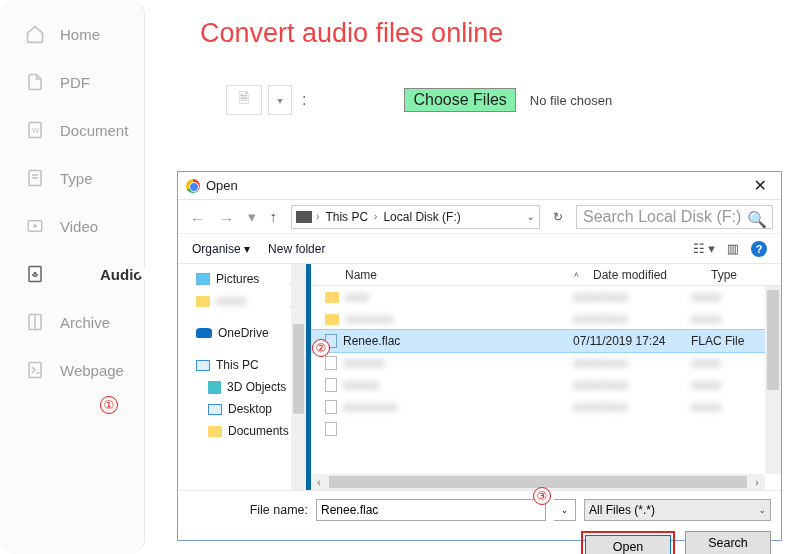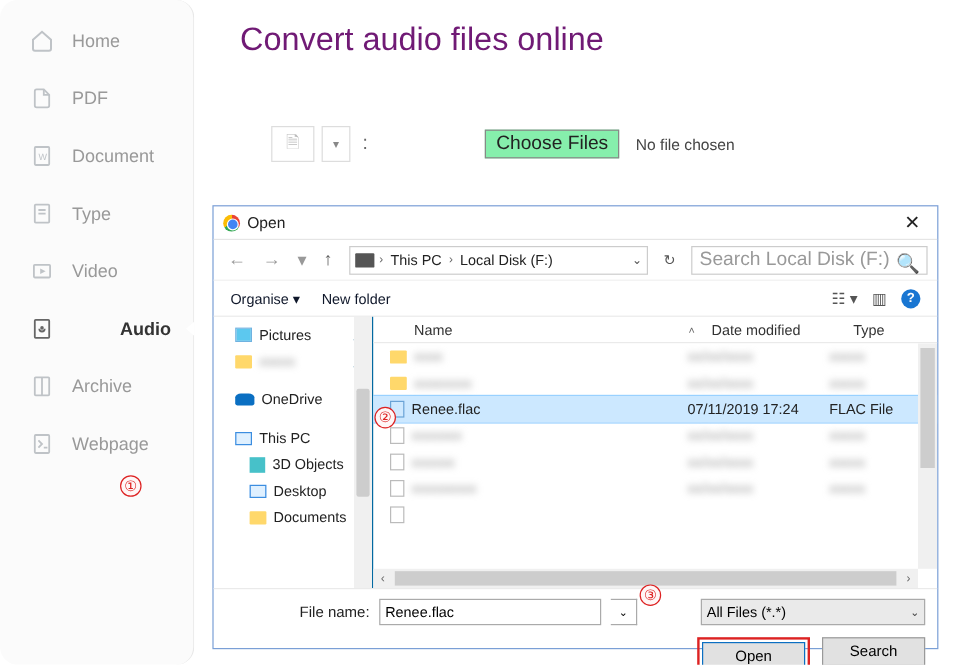--- a/index.html
+++ b/index.html
@@ -1,26 +1,26 @@
 <!DOCTYPE html>
 <html><head>
 <meta charset="utf-8">
 <style>
 * { box-sizing: border-box; margin: 0; padding: 0; }
 body { font-family: "Segoe UI", Tahoma, sans-serif; width: 795px; height: 554px; overflow: hidden; position: relative; background: #fff; }
 
-.sidebar { position: absolute; left: 0; top: 0; width: 162px; height: 554px; background: #fbfbfb; border-right: 1px solid #e8e8e8; padding-top: 10px; border-radius: 15px; }
+.sidebar { position: absolute; left: 0; top: 0; width: 145px; height: 554px; background: #fbfbfb; border-right: 1px solid #e8e8e8; padding-top: 10px; border-radius: 15px; }
 .sidebar-item { display: flex; align-items: center; height: 48px; padding-left: 24px; color: #999; cursor: pointer; font-size: 15px; position: relative; }
 .sidebar-item.active { color: #333; font-weight: 600; gap: 40px; }
 .sidebar-item .icon { width: 22px; height: 22px; margin-right: 14px; display: flex; align-items: center; justify-content: center; color: #bfc3c7; }
 .sidebar-item.active .icon { color: #666; }
 .sidebar-item.active::after { content:""; position:absolute; right:-1px; top:50%; transform:translateY(-50%); border-top:6px solid transparent; border-bottom:6px solid transparent; border-right:7px solid #fff; }
 
 .main { position: absolute; left: 165px; top: 0; width: 630px; height: 554px; padding: 18px 35px; }
-.page-title { font-size: 27px; color: #701a75; font-weight: 400; margin-bottom: 56px; }
+.page-title { font-size: 27px; color: #ef4444; font-weight: 400; margin-bottom: 36px; }
 .file-row { display: flex; align-items: center; gap: 6px; margin-left: 26px; }
 .file-icon-box { width: 36px; height: 30px; border: 1px solid #ddd; display:flex; align-items:center; justify-content:center; color:#bbb; font-size:14px; }
 .file-drop { width: 24px; height: 30px; border:1px solid #ddd; display:flex; align-items:center; justify-content:center; color:#888; font-size:10px; }
 .file-colon { color:#666; margin:0 4px; }
 .choose-btn { margin-left: 88px; height: 24px; padding: 0 8px; border: 1px solid #888; background: #86efac; font-size: 16px; color: #222; cursor: pointer; }
 .no-file { font-size: 13px; color: #444; margin-left: 8px; }
 
 .dialog { position: absolute; left: 177px; top: 171px; width: 605px; height: 370px; background: #fff; border: 1px solid #7a9fd6; font-size: 12px; }
 .dlg-title { height: 28px; display: flex; align-items: center; padding: 0 8px; border-bottom: 1px solid #e5e5e5; }
 .dlg-title span.txt { margin-left: 6px; font-size: 13px; color: #222; }
@@ -40,21 +40,21 @@
 .search-box { width: 197px; height: 24px; border: 1px solid #ccc; padding: 0 18px 0 6px; font-size: 16px; color: #999; position:relative; display:flex; align-items:center; }
 .search-box .mag { position:absolute; right:5px; top:4px; color:#999; }
 
 .dlg-toolbar { height: 30px; display: flex; align-items: center; padding: 0 14px; gap: 18px; border-bottom: 1px solid #eaeaea; }
 .tb-link { color: #0f172a; font-size: 12px; cursor: pointer; }
 .tb-right { margin-left: auto; display: flex; align-items: center; gap: 12px; }
 .tb-icon { color: #555; cursor:pointer; font-size: 13px; display:flex; gap:2px; align-items:center; }
 .help-ico { width:16px; height:16px; border-radius:50%; background:#1976d2; color:#fff; display:flex; align-items:center; justify-content:center; font-size:11px; font-weight:bold; }
 
 .dlg-body { display: flex; height: 226px; }
-.tree { width: 133px; border-right: 1px solid #0369a1; padding: 4px 4px 0 18px; overflow: hidden; position:relative; }
+.tree { width: 133px; border-right: 5px solid #0369a1; padding: 4px 4px 0 18px; overflow: hidden; position:relative; }
 .tree-item { display: flex; align-items: center; height: 22px; font-size:12px; color:#222; gap:6px; cursor:pointer; }
 .tree-item .pin { margin-left:auto; color:#999; font-size:10px; }
 .folder-ico { width:14px; height:11px; background:#ffd86b; border-radius:1px; }
 .pict-ico { width:14px; height:12px; background:linear-gradient(#5cc8ef,#5cc8ef); border:1px solid #6fb2e0; position:relative; }
 .onedrive-ico { width:16px; height:10px; background:#0a6fc2; border-radius:30% 30% 20% 20%; }
 .monitor-ico { width:14px; height:11px; border:1px solid #3b8de0; background:#dff0ff; }
 .cube-ico { width:13px; height:13px; background:#47c1c9; }
 .tree-scroll { position:absolute; right:0; top:0; bottom:0; width:15px; background:#f0f0f0; }
 .tree-scroll .th { position:absolute; left:2px; right:2px; top:60px; height:90px; background:#cdcdcd; border-radius:2px; }
 .tree-spacer { height:10px; }
@@ -80,21 +80,21 @@
 .rows-vscroll .th { position:absolute; left:2px; right:2px; top:4px; height:100px; background:#cdcdcd; }
 .rows-hscroll { position:absolute; left:0; right:16px; bottom:0; height:16px; background:#f0f0f0; display:flex; align-items:center; }
 .rows-hscroll .arr { width:16px; text-align:center; color:#666; font-size:10px; }
 .rows-hscroll .track { flex:1; height:12px; background:#cdcdcd; margin:0 2px; }
 
 .dlg-footer { height: 78px; border-top: 1px solid #eaeaea; padding: 8px 10px 0 0; }
 .fn-row { display:flex; align-items:center; gap:8px; margin-bottom: 10px; }
 .fn-label { width:130px; text-align:right; font-size:12.5px; color:#222; }
 .fn-input { flex:1; height: 22px; border:1px solid #aaa; padding: 0 4px; font-size:12px; background:#fff; }
 .fn-combo { width:22px; height:22px; border:1px solid #aaa; border-left:none; display:flex; align-items:center; justify-content:center; font-size:9px; }
-.filter-select { width: 187px; height:22px; border:1px solid #aaa; background:#eaeaea; padding:0 4px; font-size:12px; display:flex; align-items:center;margin-left:45px; }
+.filter-select { width: 187px; height:22px; border:1px solid #aaa; background:#eaeaea; padding:0 4px; font-size:12px; display:flex; align-items:center; }
 .filter-select .arr { margin-left:auto; font-size:9px; color:#444; }
 .btn-row { display:flex; justify-content:flex-end; gap:10px; margin-top: 4px; }
 .dlg-btn { width: 86px; height: 24px; border:1px solid #999; background:#e1e1e1; font-size:12.5px; cursor:pointer; }
 .open-btn-wrap { position:relative; padding:2px; border:2px solid #d22; }
 .open-btn-wrap .dlg-btn { border-color:#0a6fc2; }
 
 .annot { position:absolute; width:18px; height:18px; border:1px solid #d22; border-radius:50%; color:#d22; font-size:12px; display:flex; align-items:center; justify-content:center; background:#fff6f6; pointer-events:none; z-index:50; }
 </style>
 </head>
 <body>

